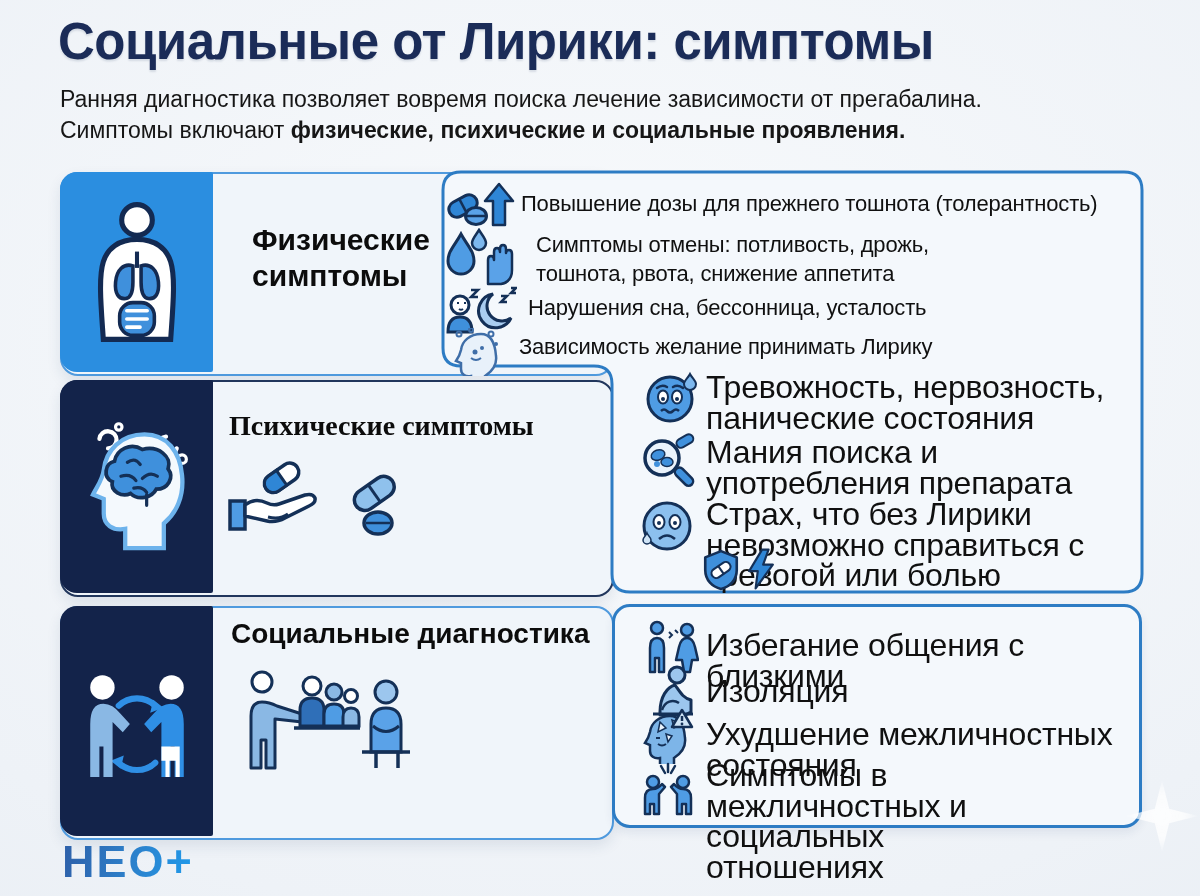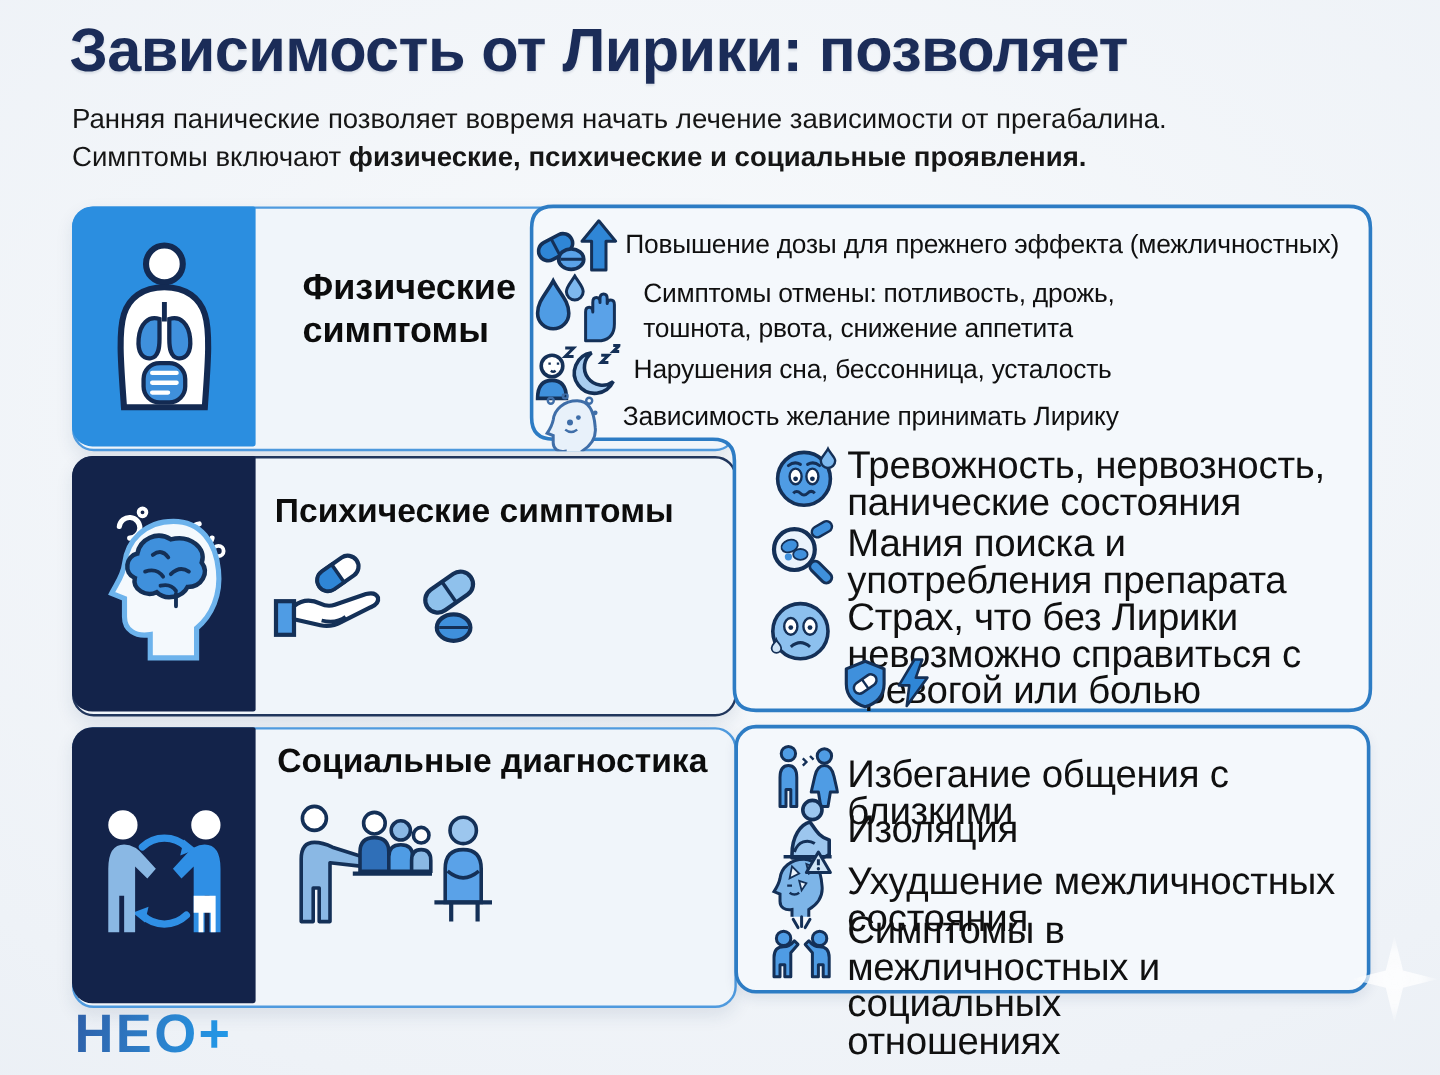--- a/index.html
+++ b/index.html
@@ -24,21 +24,21 @@
   }
   .p1{left:60px;top:172px;width:550px;height:200px;border:2.5px solid #4f9ade;}
   .p2{left:60px;top:380px;width:550px;height:213px;border:2.5px solid #21365c;}
   .p3{left:60px;top:606px;width:550px;height:230px;border:2.5px solid #4f9ade;}
   .sq{position:absolute;border-radius:17px 2px 2px 17px;display:flex;align-items:center;justify-content:center;}
   .sq1{left:60px;top:172px;width:153px;height:200px;background:#2b8ee0;}
   .sq2{left:60px;top:380px;width:153px;height:213px;background:#13234a;}
   .sq3{left:60px;top:606px;width:153px;height:230px;background:#13234a;}
   .h{position:absolute;font-weight:bold;color:#0c0c0c;}
   .h1{left:232px;top:222px;width:215px;font-size:30px;line-height:36px;margin-left:20px;}
-  .h2{left:229px;top:410px;width:370px;font-size:28px;}
+  .h2{left:229px;top:410px;width:370px;font-size:28px;font-family:Liberation Serif, serif;}
   .h3{left:231px;top:618px;width:375px;font-size:28px;}
   .steppedbox{left:441px;top:170px;width:704px;height:425px;}
   .box3{
     left:612px;top:604px;width:530px;height:224px;border:3px solid #2d7cc4;
     border-radius:18px;background:#f4f8fc;box-sizing:border-box;
     box-shadow:0 5px 10px rgba(25,55,100,0.08);
   }
   .t{position:absolute;font-size:22px;line-height:28.5px;color:#101010;letter-spacing:-0.2px;}
   .t2{position:absolute;font-size:32px;line-height:30.5px;color:#101010;letter-spacing:-0.2px;}
   .ic{position:absolute;}
@@ -53,23 +53,23 @@
     background:radial-gradient(circle at 50% 50%, #ffffff 0%, rgba(255,255,255,.85) 45%, rgba(255,255,255,0) 75%);
     clip-path:polygon(50% 0%,60% 40%,100% 50%,60% 60%,50% 100%,40% 60%,0% 50%,40% 40%);
   }
   b{font-weight:bold;}
 </style>
 </head>
 <body>
 
 <div class="page">
 
-  <div class="abs title">Зависимость от Лирики: позволяет</div>
+  <div class="abs title">Социальные от Лирики: симптомы</div>
   <div class="abs subtitle">
-    <span>Ранняя панические позволяет вовремя начать лечение зависимости от прегабалина.</span><br>
+    <span>Ранняя диагностика позволяет вовремя поиска лечение зависимости от прегабалина.</span><br>
     <span>Симптомы включают </span><b>физические, психические и социальные проявления.</b>
   </div>
 
   <div class="panel p1"></div>
   <div class="panel p2"></div>
   <div class="panel p3"></div>
 
   <div class="sq sq1">
     <span class="ic" style="position:static">
       <svg width="98" height="146" viewBox="0 0 96 140">
@@ -126,21 +126,21 @@
     <svg width="68" height="46" viewBox="0 0 68 46">
       <g transform="rotate(-28 16 24)">
         <rect x="1" y="16" width="30" height="16" rx="8" fill="#2f86d6" stroke="#143057" stroke-width="3"></rect>
         <line x1="16" y1="16" x2="16" y2="32" stroke="#143057" stroke-width="2.5"></line>
       </g>
       <ellipse cx="29" cy="34" rx="10.5" ry="8.5" fill="#5aa2e8" stroke="#143057" stroke-width="3"></ellipse>
       <path d="M20 34 h18" stroke="#143057" stroke-width="2.5"></path>
       <path d="M46 43 V19 h-8 L52 2 l14 17 h-8 v24 z" fill="#2f86d6" stroke="#143057" stroke-width="2.5" stroke-linejoin="round"></path>
     </svg>
   </span>
-  <div class="t" style="left:521px;top:190px;width:630px">Повышение дозы для прежнего эффекта (межличностных)</div>
+  <div class="t" style="left:521px;top:190px;width:630px">Повышение дозы для прежнего тошнота (толерантность)</div>
 
   <span class="ic" style="left:446px;top:228px">
     <svg width="70" height="58" viewBox="0 0 70 58">
       <path d="M15 6 C21 17 28 23 28 33 a13 13 0 1 1 -26 0 C2 23 9 17 15 6 Z" fill="#4f9ce4" stroke="#143057" stroke-width="3"></path>
       <path d="M33 2 c3 5 7 9 7 13 a7 7 0 1 1 -14 0 c0 -4 4 -8 7 -13 z" fill="#7db8ee" stroke="#143057" stroke-width="2.5"></path>
       <path d="M42 56 V32 q0-4 3-4 t3 4 v-8 q0-4 3-4 t3 4 v-3 q0-4 3-4 t3 4 v4 q0-3 3-3 t3 4 v16 q0 12 -11 14 z" fill="#5aa2e8" stroke="#143057" stroke-width="2.5" stroke-linejoin="round"></path>
     </svg>
   </span>
   <div class="t" style="left:536px;top:231px;width:430px">Симптомы отмены: потливость, дрожь, тошнота, рвота, снижение аппетита</div>
 

